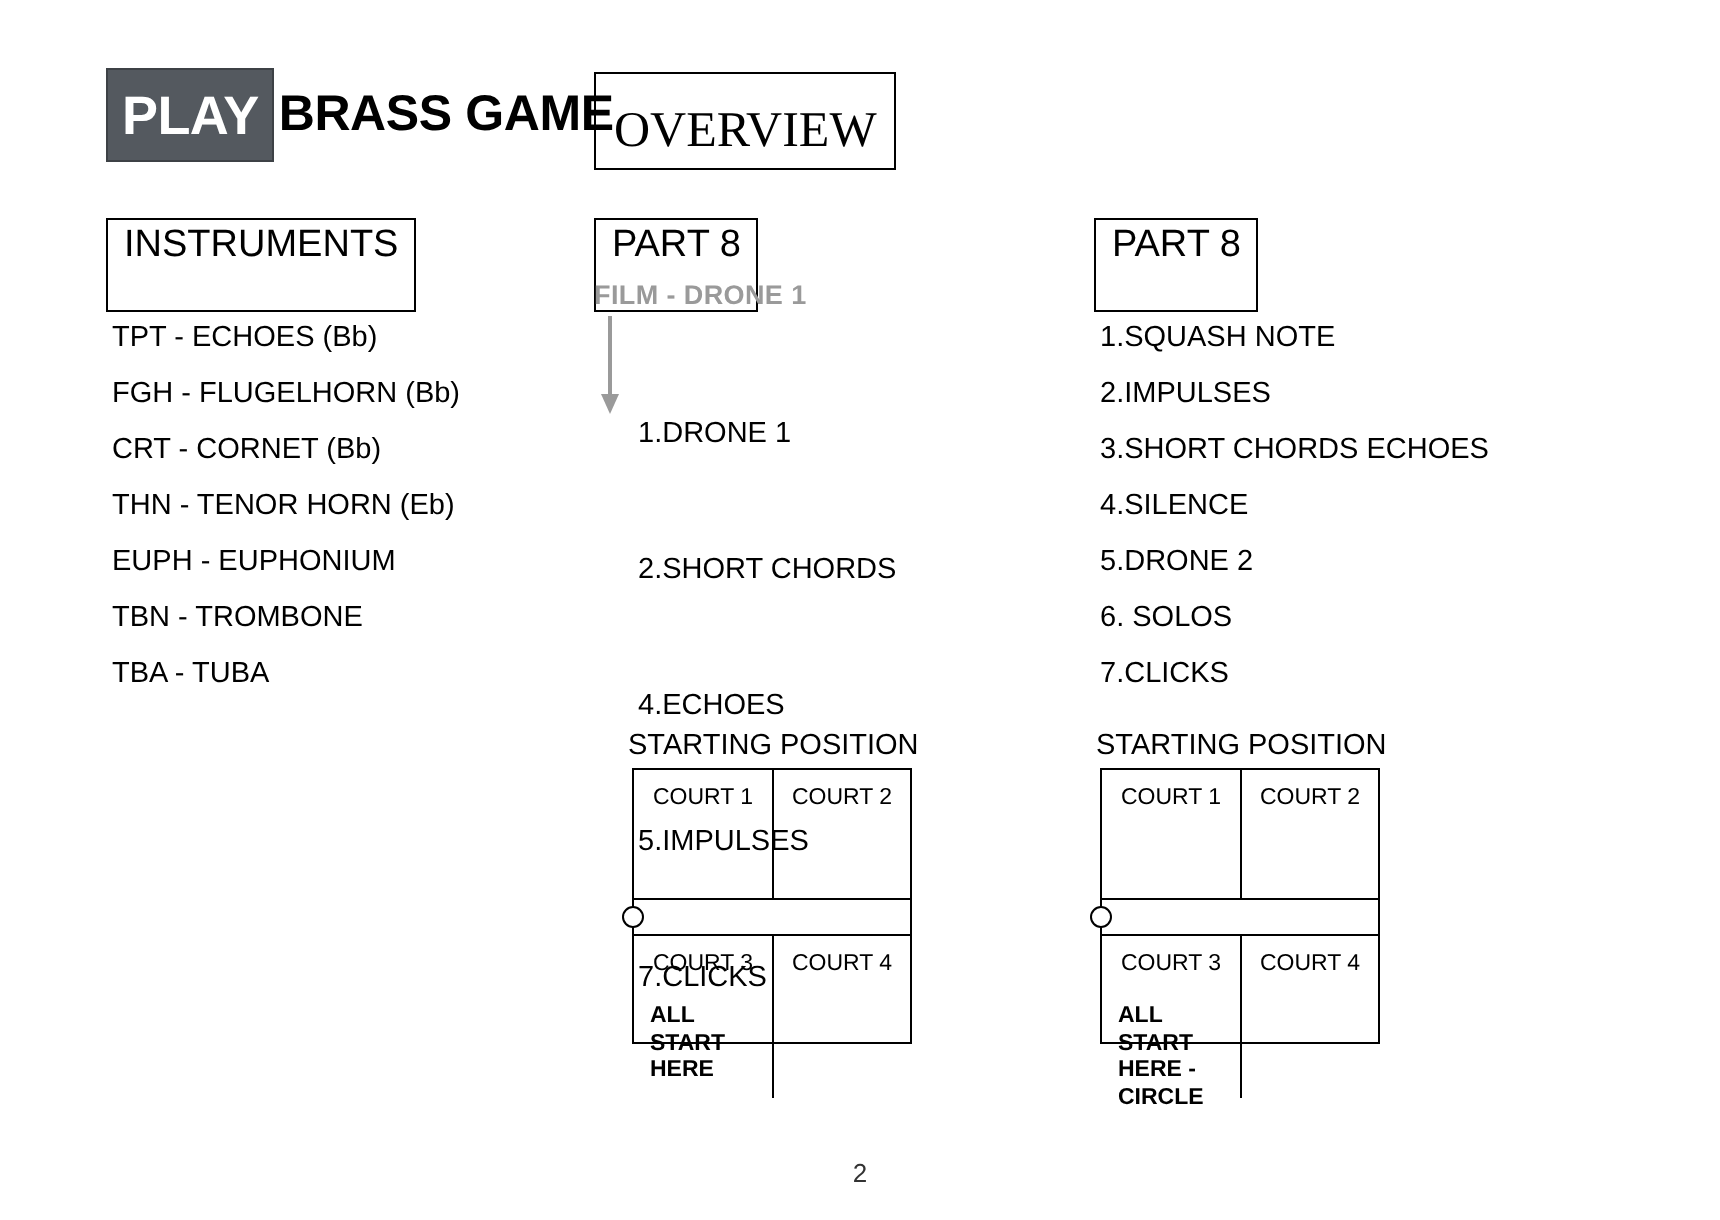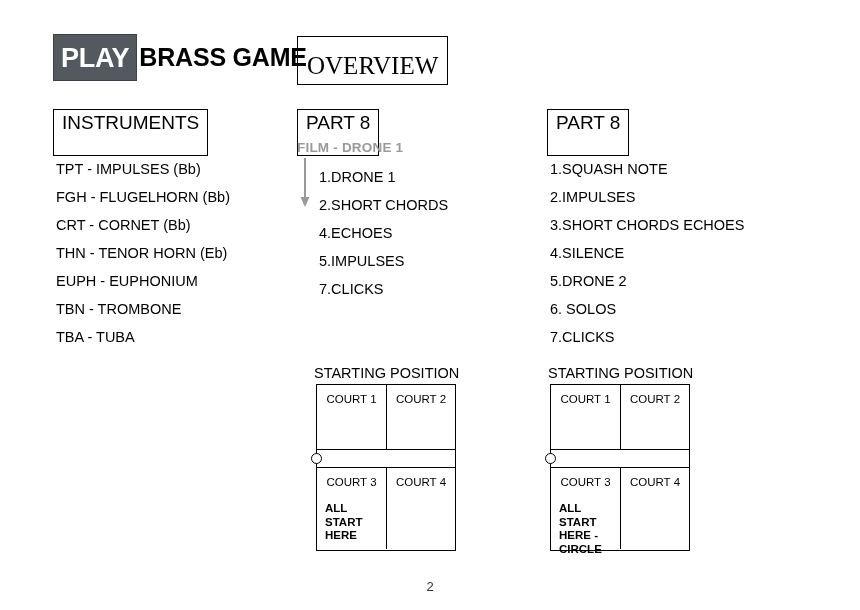--- a/index.html
+++ b/index.html
@@ -77,21 +77,21 @@
   #instruments-col { left: 56px; top: 162px; width: 230px; }
   #part3-col       { left: 297px; top: 140px; width: 230px; }
   #part4-col       { left: 550px; top: 162px; width: 260px; }
 
   .list-row {
     font-size: 14.5px;
     line-height: 1;
     height: 28px;
     white-space: nowrap;
   }
-  .list-row.numbered { padding-left: 22px; }
+  .list-row.numbered { padding-left: 22px; margin-top: 40px; }
 
   
   .film-label {
     position: absolute;
     left: 0px;
     top: 0px;
     font-size: 13.5px;
     font-weight: bold;
     color: #9a9a9a;
     letter-spacing: 0.2px;
@@ -111,21 +111,21 @@
     font-size: 14.5px;
     line-height: 1;
     white-space: nowrap;
   }
   #part3-sp-title { left: 314px; top: 366px; }
   #part4-sp-title { left: 548px; top: 366px; }
 
   .court-grid {
     position: absolute;
     width: 140px;
-    height: 167px;
+    height: 138px;
     border: 1.5px solid #000000;
     box-sizing: border-box;
   }
   #part3-grid { left: 316px; top: 384px; }
   #part4-grid { left: 550px; top: 384px; }
 
   .grid-row {
     position: relative;
     display: flex;
     box-sizing: border-box;
@@ -190,21 +190,21 @@
     <span class="play-badge">PLAY</span>
     <span class="brass-title">BRASS GAME</span>
   </div>
   <div class="overview-box">OVERVIEW</div>
 
   <div class="section-box" id="instruments-heading">INSTRUMENTS</div>
   <div class="section-box" id="part3-heading">PART 8</div>
   <div class="section-box" id="part4-heading">PART 8</div>
 
   <div class="col" id="instruments-col">
-    <div class="list-row">TPT - IMPULSES (Bb)</div>
+    <div class="list-row">TPT - ECHOES (Bb)</div>
     <div class="list-row">FGH - FLUGELHORN (Bb)</div>
     <div class="list-row">CRT - CORNET (Bb)</div>
     <div class="list-row">THN - TENOR HORN (Eb)</div>
     <div class="list-row">EUPH - EUPHONIUM</div>
     <div class="list-row">TBN - TROMBONE</div>
     <div class="list-row">TBA - TUBA</div>
   </div>
 
   <div class="col" id="part3-col">
     <div class="film-label">FILM - DRONE 1</div>

